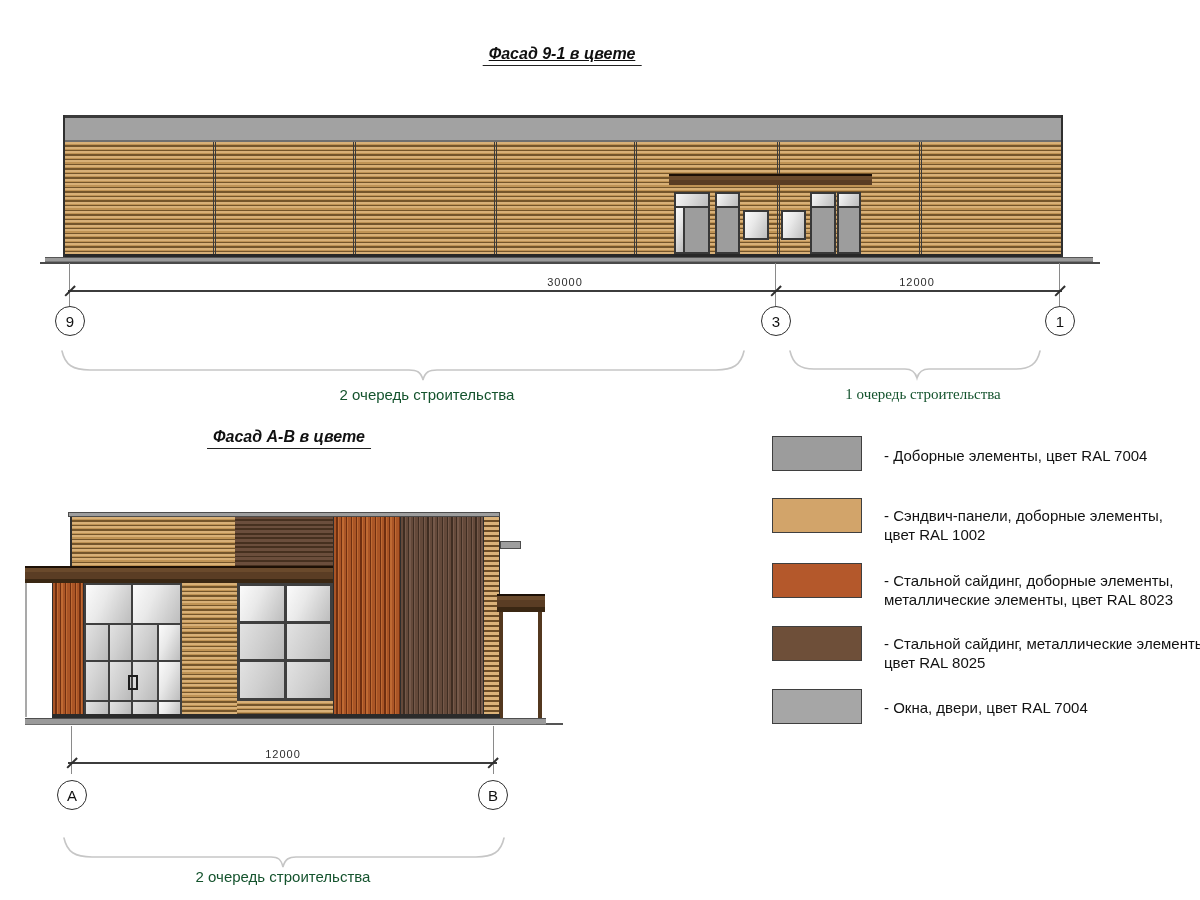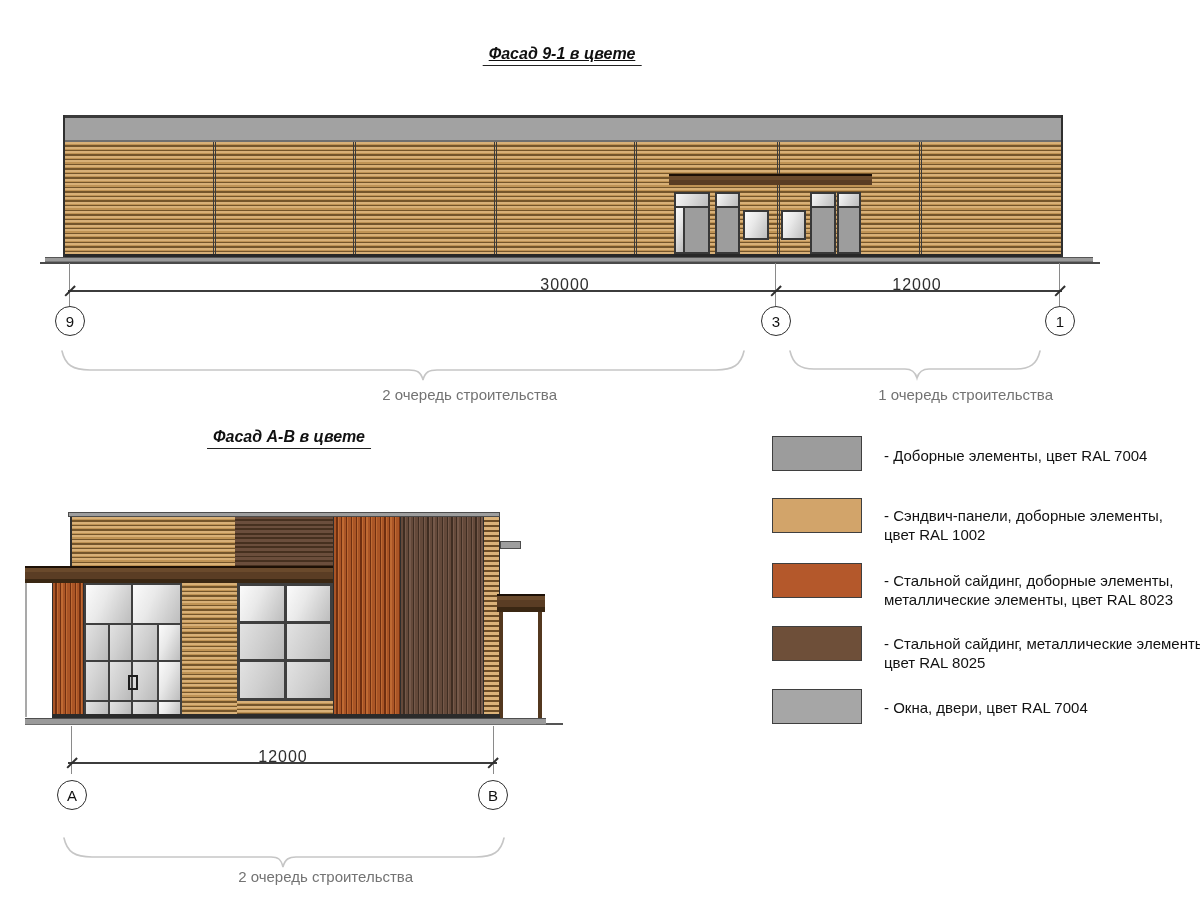--- a/index.html
+++ b/index.html
@@ -20,24 +20,24 @@
   .glass2{background:linear-gradient(115deg,#e2e2e2 0%,#cfcfcf 50%,#b9b9b9 100%);}
   .grayband{background:#a2a2a2;border-bottom:2px solid #6e6e6e;}
   .joint{width:3px;border-left:1px solid #3a3a3a;border-right:1px solid #3a3a3a;}
   .door{position:absolute;top:77px;height:62px;border:2px solid #383838;background:#9d9d9d;box-sizing:border-box;}
   .transom{position:absolute;left:0;right:0;top:0;height:14px;border-bottom:2px solid #383838;
            background:linear-gradient(115deg,#f6f6f6,#bdbdbd);box-sizing:border-box;}
   .swin{position:absolute;top:95px;height:30px;border:2px solid #383838;box-sizing:border-box;}
   .dimline{background:#3c3c3c;height:1.5px;}
   .extline{background:#8a8a8a;width:1px;}
   .tick{position:absolute;width:14px;height:1.6px;background:#2e2e2e;transform:rotate(-45deg);}
-  .dimtext{position:absolute;font-size:16px;letter-spacing:1px;color:#2e2e2e;transform:translateX(-50%);white-space:nowrap;}
+  .dimtext{position:absolute;font-size:11px;letter-spacing:1px;color:#2e2e2e;transform:translateX(-50%);white-space:nowrap;}
   .axis-circle{position:absolute;width:30px;height:30px;border-radius:50%;border:1.4px solid #2e2e2e;background:#fff;
                display:flex;align-items:center;justify-content:center;font-size:15px;color:#111;box-sizing:border-box;}
-  .phase-label{position:absolute;font-size:15px;color:#737373;text-align:right;width:260px;transform:translateX(-50%);white-space:nowrap;}
+  .phase-label{position:absolute;font-size:15px;color:#14532d;text-align:center;width:260px;transform:translateX(-50%);white-space:nowrap;}
   .legend-row-label{position:absolute;left:884px;font-size:15px;line-height:19px;color:#111;width:400px;white-space:pre-line;}
   .legend-swatch{position:absolute;left:772px;width:90px;height:35px;border:1.5px solid #3f3f3f;box-sizing:border-box;}
   .gridframe{position:absolute;background:#3f3f3f;border:2px solid #3f3f3f;display:grid;box-sizing:border-box;}
   .post{position:absolute;background:#53381f;}
 </style>
 </head>
 <body>
 
 <div class="canvas">
 
@@ -92,21 +92,21 @@
   <div class="axis-circle" style="left:761px;top:306px;">3</div>
   <div class="axis-circle" style="left:1045px;top:306px;">1</div>
 
   <svg class="abs" style="left:60px;top:349px;" width="686" height="36">
     <path d="M2,2 C5,16 13,21 30,21 L349,21 C357,21 361,23 363,31 C365,23 369,21 377,21 L656,21 C673,21 681,16 684,2" fill="none" stroke="#c6c6c6" stroke-width="1.6" stroke-linecap="round"></path>
   </svg>
   <svg class="abs" style="left:788px;top:349px;" width="254" height="36">
     <path d="M2,2 C5,15 12,20 26,20 L117,20 C123,20 127,22 129,29 C131,22 135,20 141,20 L228,20 C242,20 249,15 252,2" fill="none" stroke="#c6c6c6" stroke-width="1.6" stroke-linecap="round"></path>
   </svg>
   <div class="phase-label" style="left:427px;top:386px;">2 очередь строительства</div>
-  <div class="phase-label" style="left:923px;top:386px;">1 очередь строительства</div>
+  <div class="phase-label" style="left:923px;top:386px;font-family:Liberation Serif, serif;">1 очередь строительства</div>
 
   <div class="title" style="left:289px;top:428px;">Фасад А-В в цвете</div>
 
   <div class="abs" style="left:0;top:500px;width:600px;height:240px;">
 
     <div class="abs" style="left:68px;top:12px;width:432px;height:5px;background:#9e9e9e;border:1px solid #4c4c4c;"></div>
 
     <div class="abs sid-h-tan" style="left:70px;top:17px;width:165px;height:49px;border-left:2px solid #2f2f2f;"></div>
     <div class="abs sid-h-brown" style="left:235px;top:17px;width:98px;height:49px;"></div>
 

